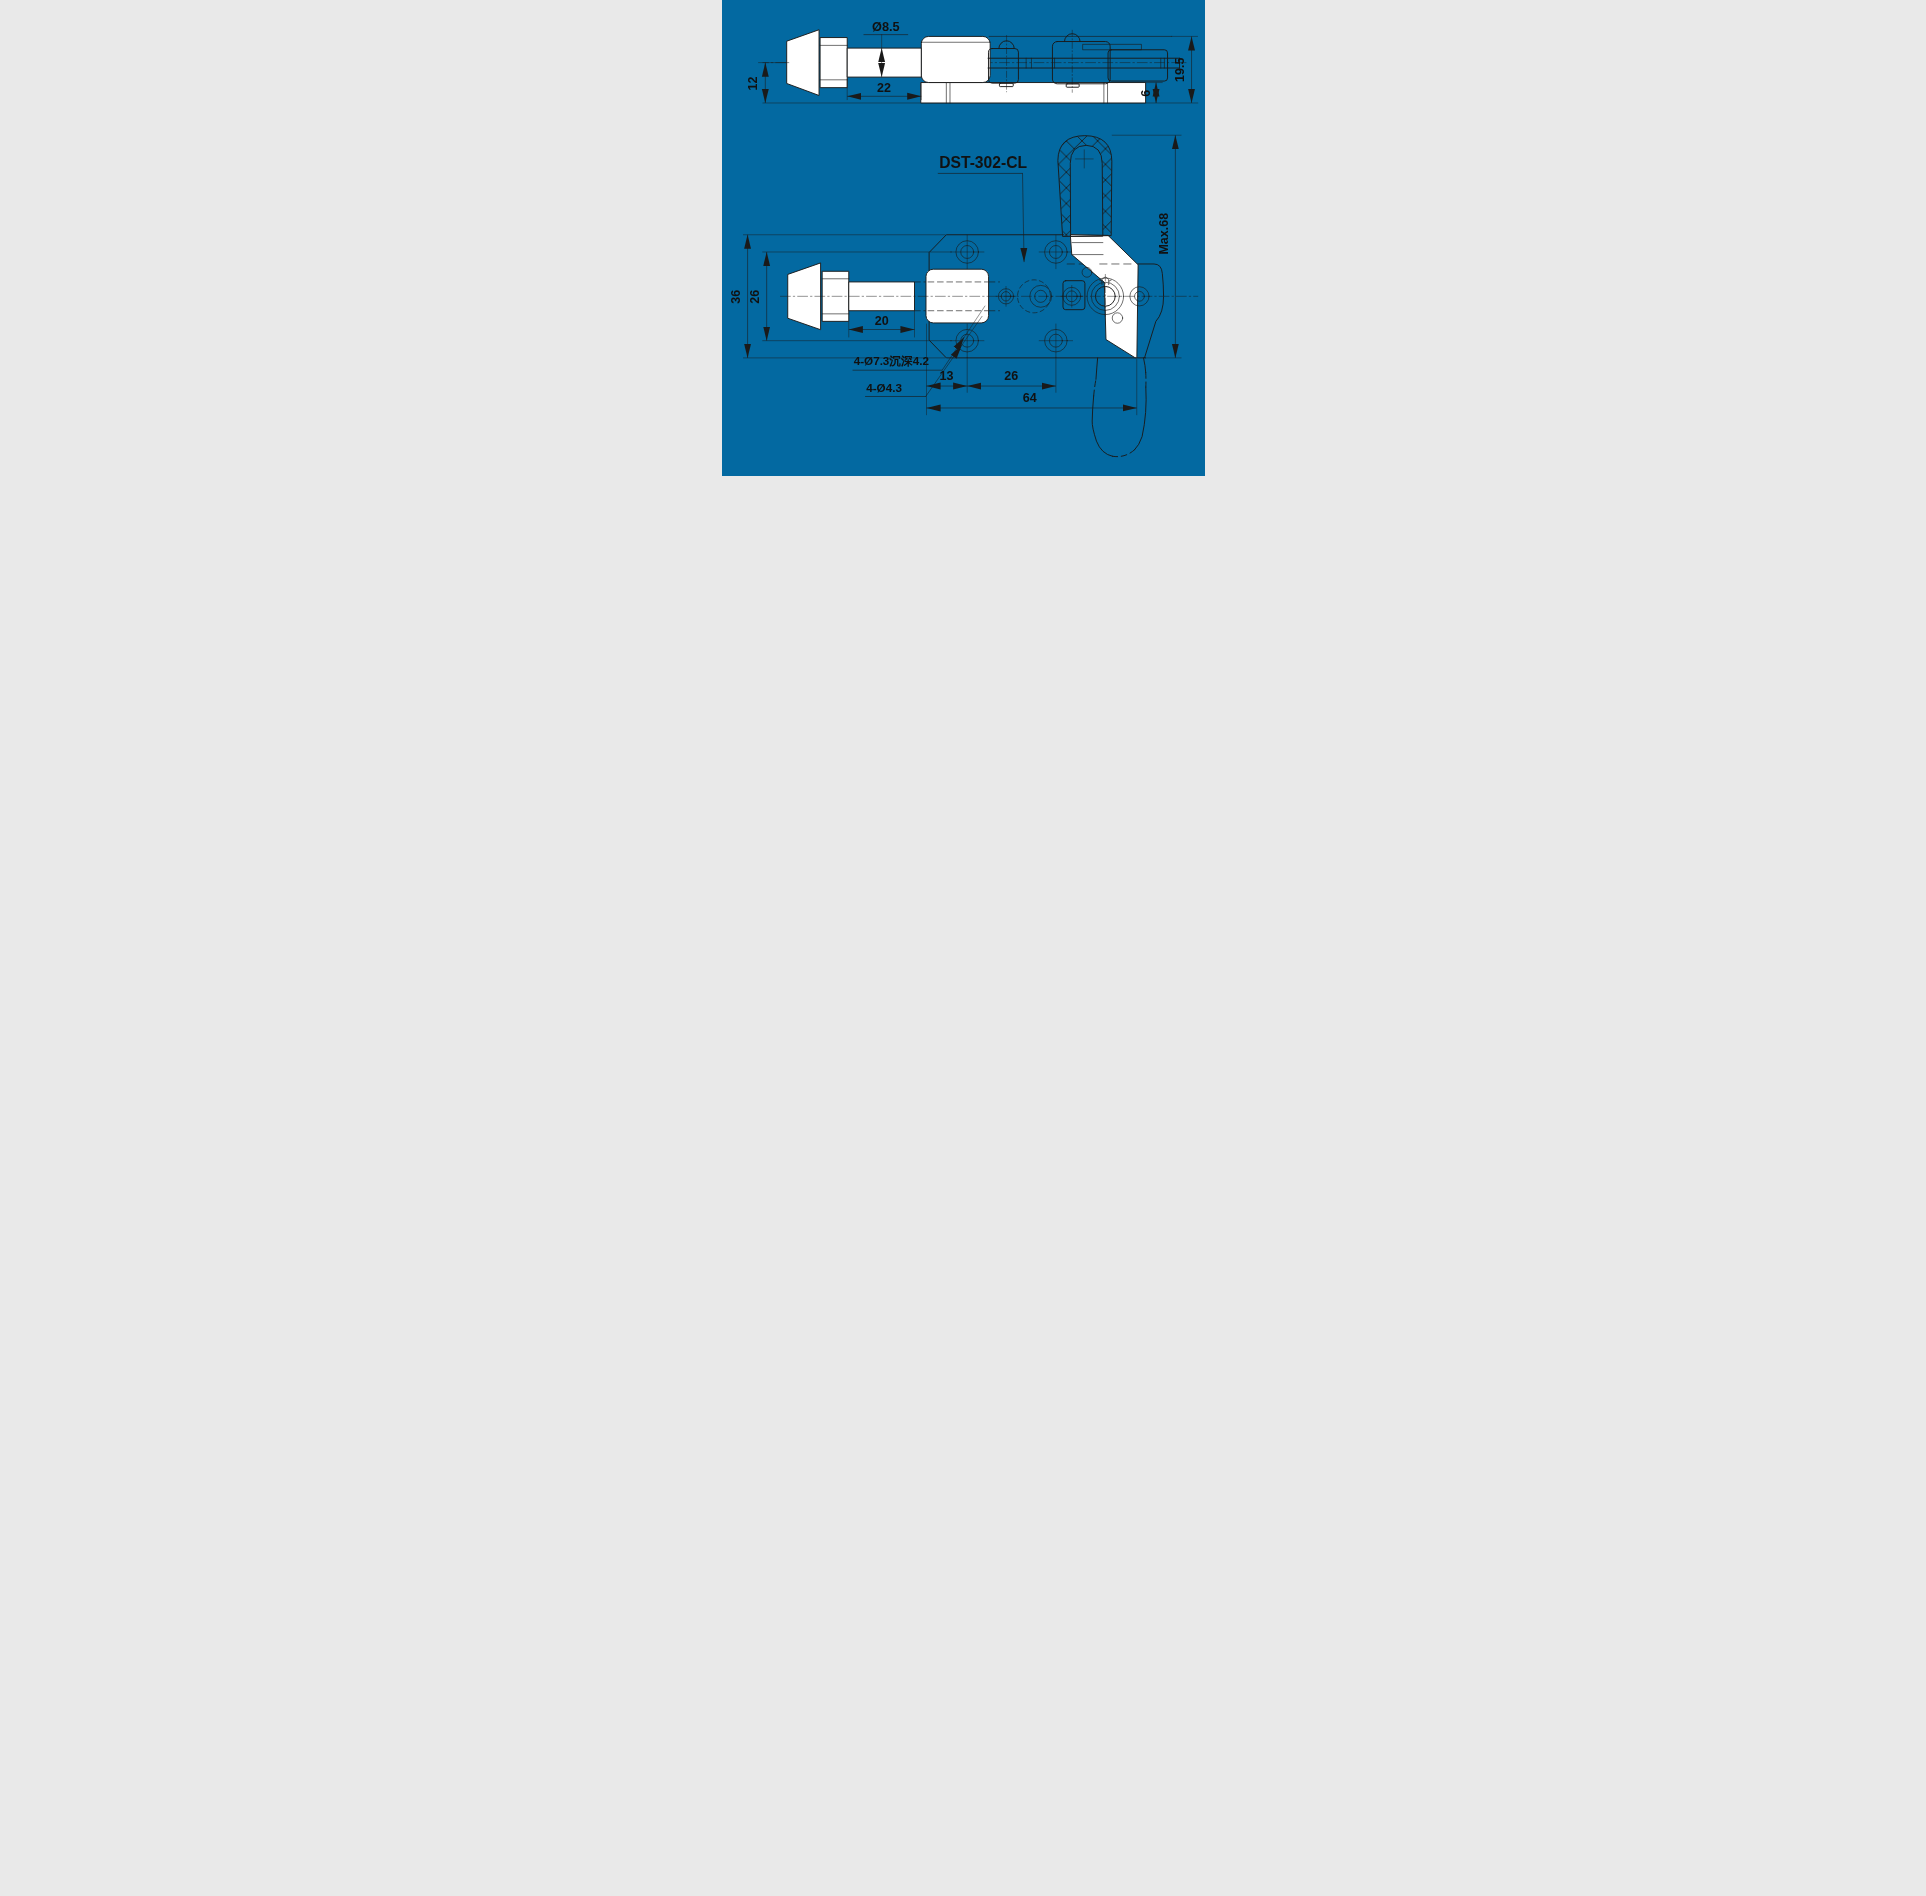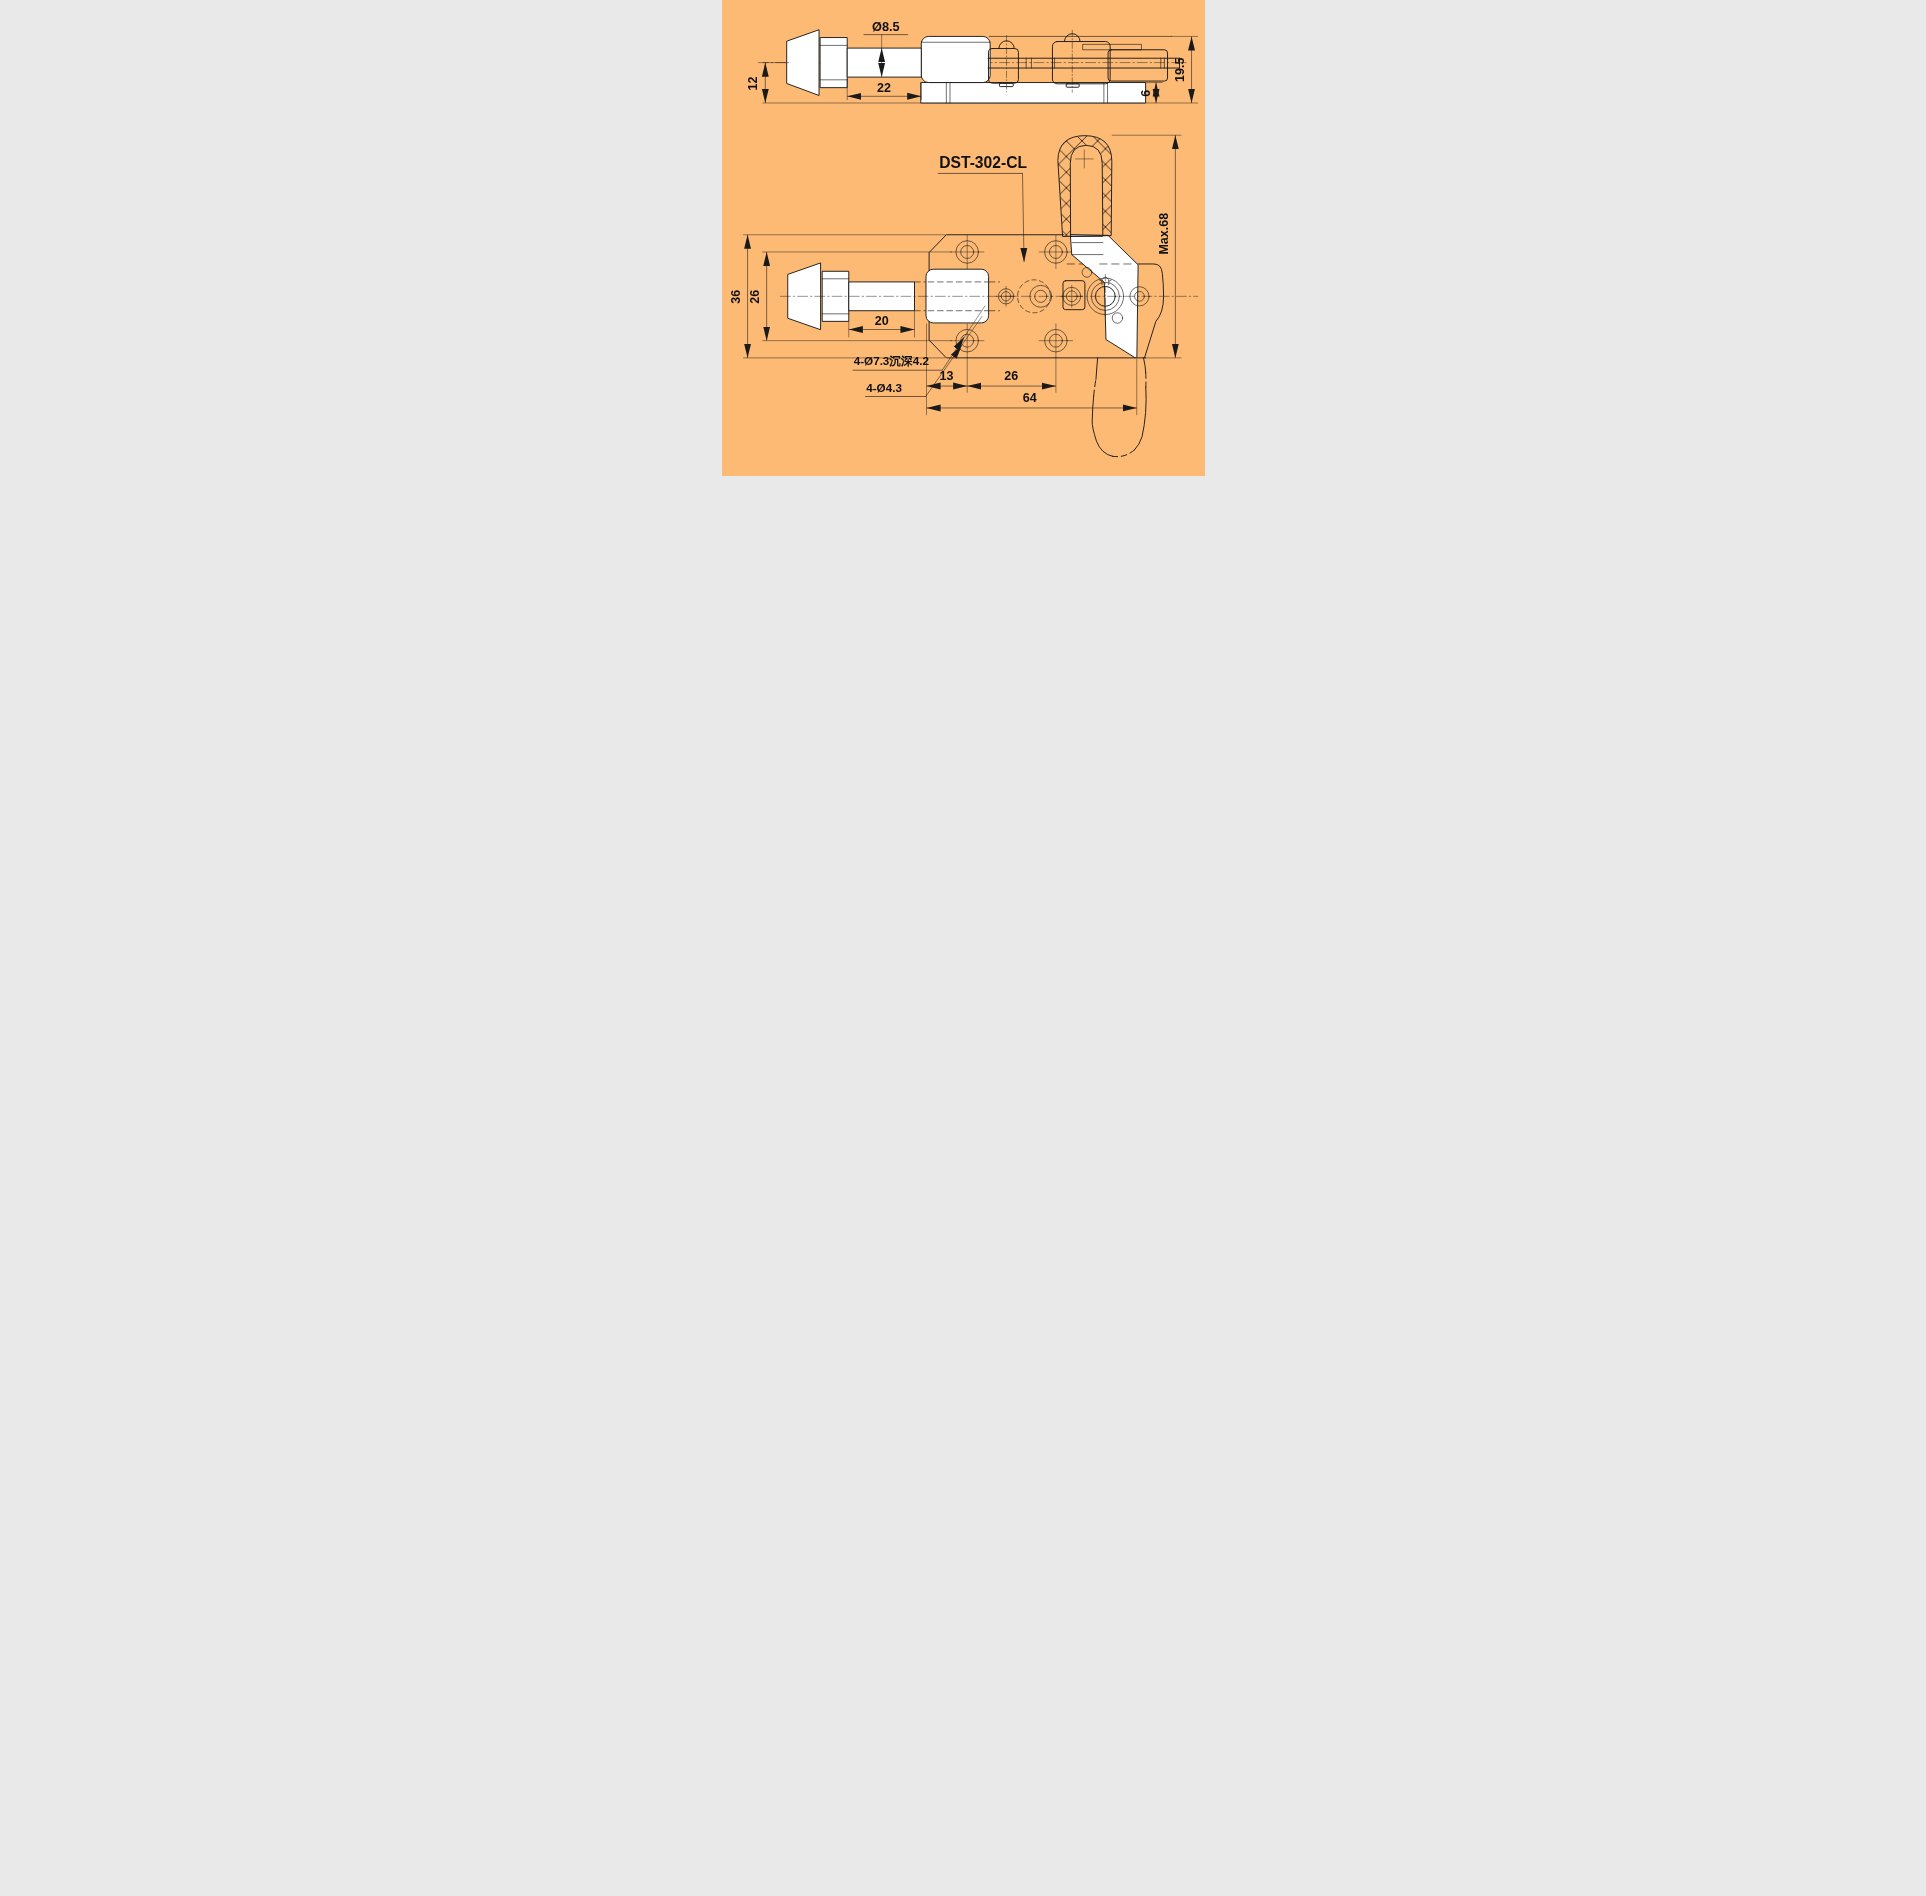--- a/index.html
+++ b/index.html
@@ -1,16 +1,16 @@
 <!DOCTYPE html>
 <html style="font-size:6.7px"><head>
 <meta charset="utf-8">
 <style>
   html,body{margin:0;padding:0;background:#e9e9e9;}
-  .sheet{max-width:483px;margin:0 auto;background:#fdba74;}
+  .sheet{max-width:483px;margin:0 auto;background:#0369a1;}
   svg{width:100%;height:auto;display:block;}
   .s9{stroke:#1a1a1a;stroke-width:9;fill:none;stroke-linecap:round;stroke-linejoin:round}
   .s6{stroke:#1a1a1a;stroke-width:6;fill:none;stroke-linecap:round;stroke-linejoin:round}
   .thin{stroke:#1a1a1a;stroke-width:4.5;fill:none;stroke-linecap:round}
   .dim{stroke:#1a1a1a;stroke-width:5.5;fill:none}
   .pf{fill:#ffffff;stroke:#1a1a1a;stroke-width:9;stroke-linejoin:round}
   .cl{stroke-dasharray:95 28 14 28}
   .cl2{stroke-dasharray:60 22 10 22}
   .hid{stroke-dasharray:55 35}
   .hdash{stroke-dasharray:70 45}

